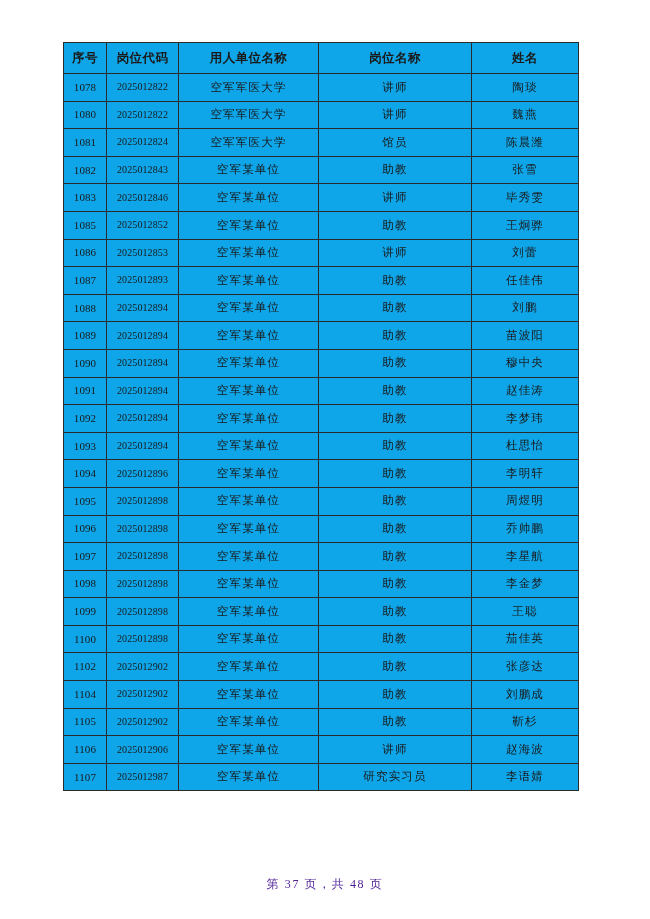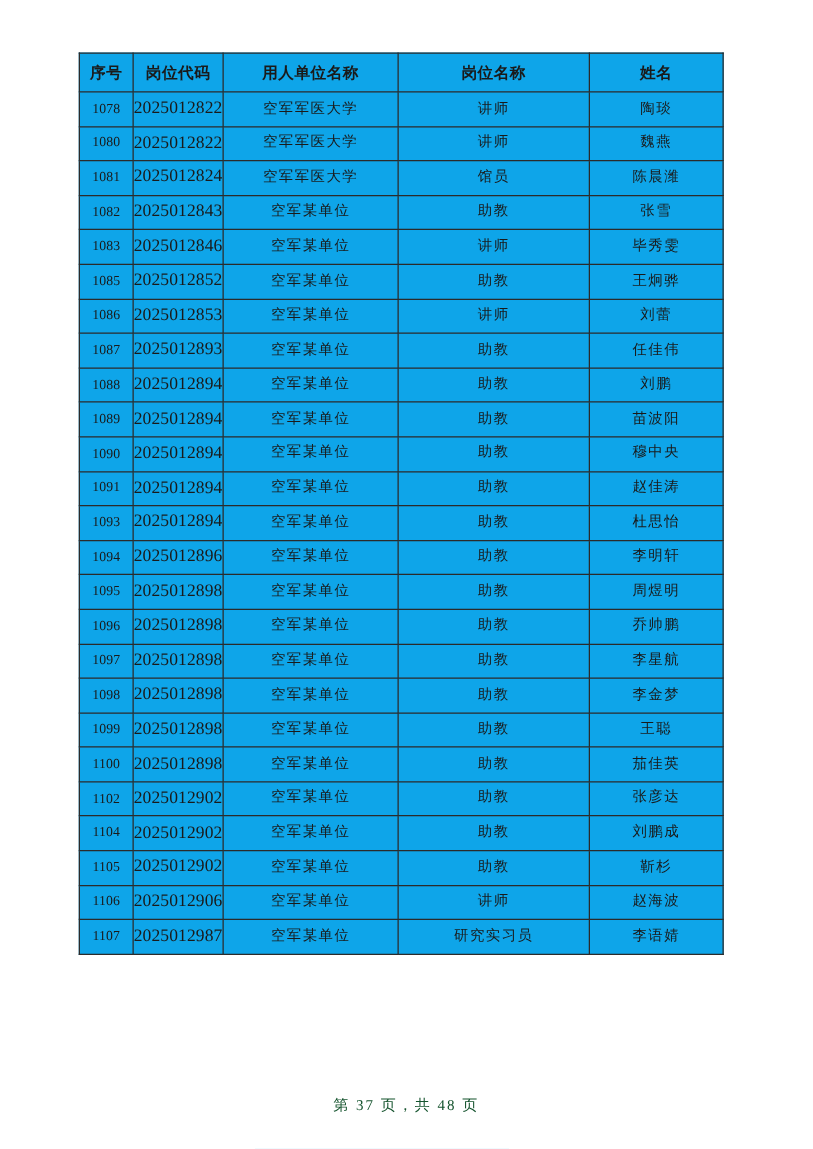--- a/index.html
+++ b/index.html
@@ -55,37 +55,37 @@
     letter-spacing: 0.4px;
   }
   table.roster tbody td {
     height: 26.6px;
     font-size: 11.5px;
     font-weight: normal;
   }
   table.roster tbody td.seq,
   table.roster tbody td.code {
     font-family: "Liberation Serif", "DejaVu Serif", serif;
-    font-size: 14px;
+    font-size: 10px;
     letter-spacing: 0.1px;
   }
   table.roster tbody td.seq { font-size: 11px; }
   table.roster tbody td.cn {
     letter-spacing: 1.2px;
     font-size: 11.5px;
   }
   .footer {
     position: absolute;
     left: 0;
     top: 876px;
     width: 650px;
     text-align: center;
     font-size: 12px;
     letter-spacing: 1.6px;
-    color: #14532d;
+    color: #4c1d95;
   }
 </style>
 </head>
 <body>
 
 <div class="page">
 
   <div class="table-wrap">
     <table class="roster">
       <colgroup>
@@ -183,20 +183,27 @@
             <td class="cn">穆中央</td>
           </tr>
           <tr>
             <td class="seq">1091</td>
             <td class="code">2025012894</td>
             <td class="cn">空军某单位</td>
             <td class="cn">助教</td>
             <td class="cn">赵佳涛</td>
           </tr>
           <tr>
+            <td class="seq">1092</td>
+            <td class="code">2025012894</td>
+            <td class="cn">空军某单位</td>
+            <td class="cn">助教</td>
+            <td class="cn">李梦玮</td>
+          </tr>
+          <tr>
             <td class="seq">1093</td>
             <td class="code">2025012894</td>
             <td class="cn">空军某单位</td>
             <td class="cn">助教</td>
             <td class="cn">杜思怡</td>
           </tr>
           <tr>
             <td class="seq">1094</td>
             <td class="code">2025012896</td>
             <td class="cn">空军某单位</td>

